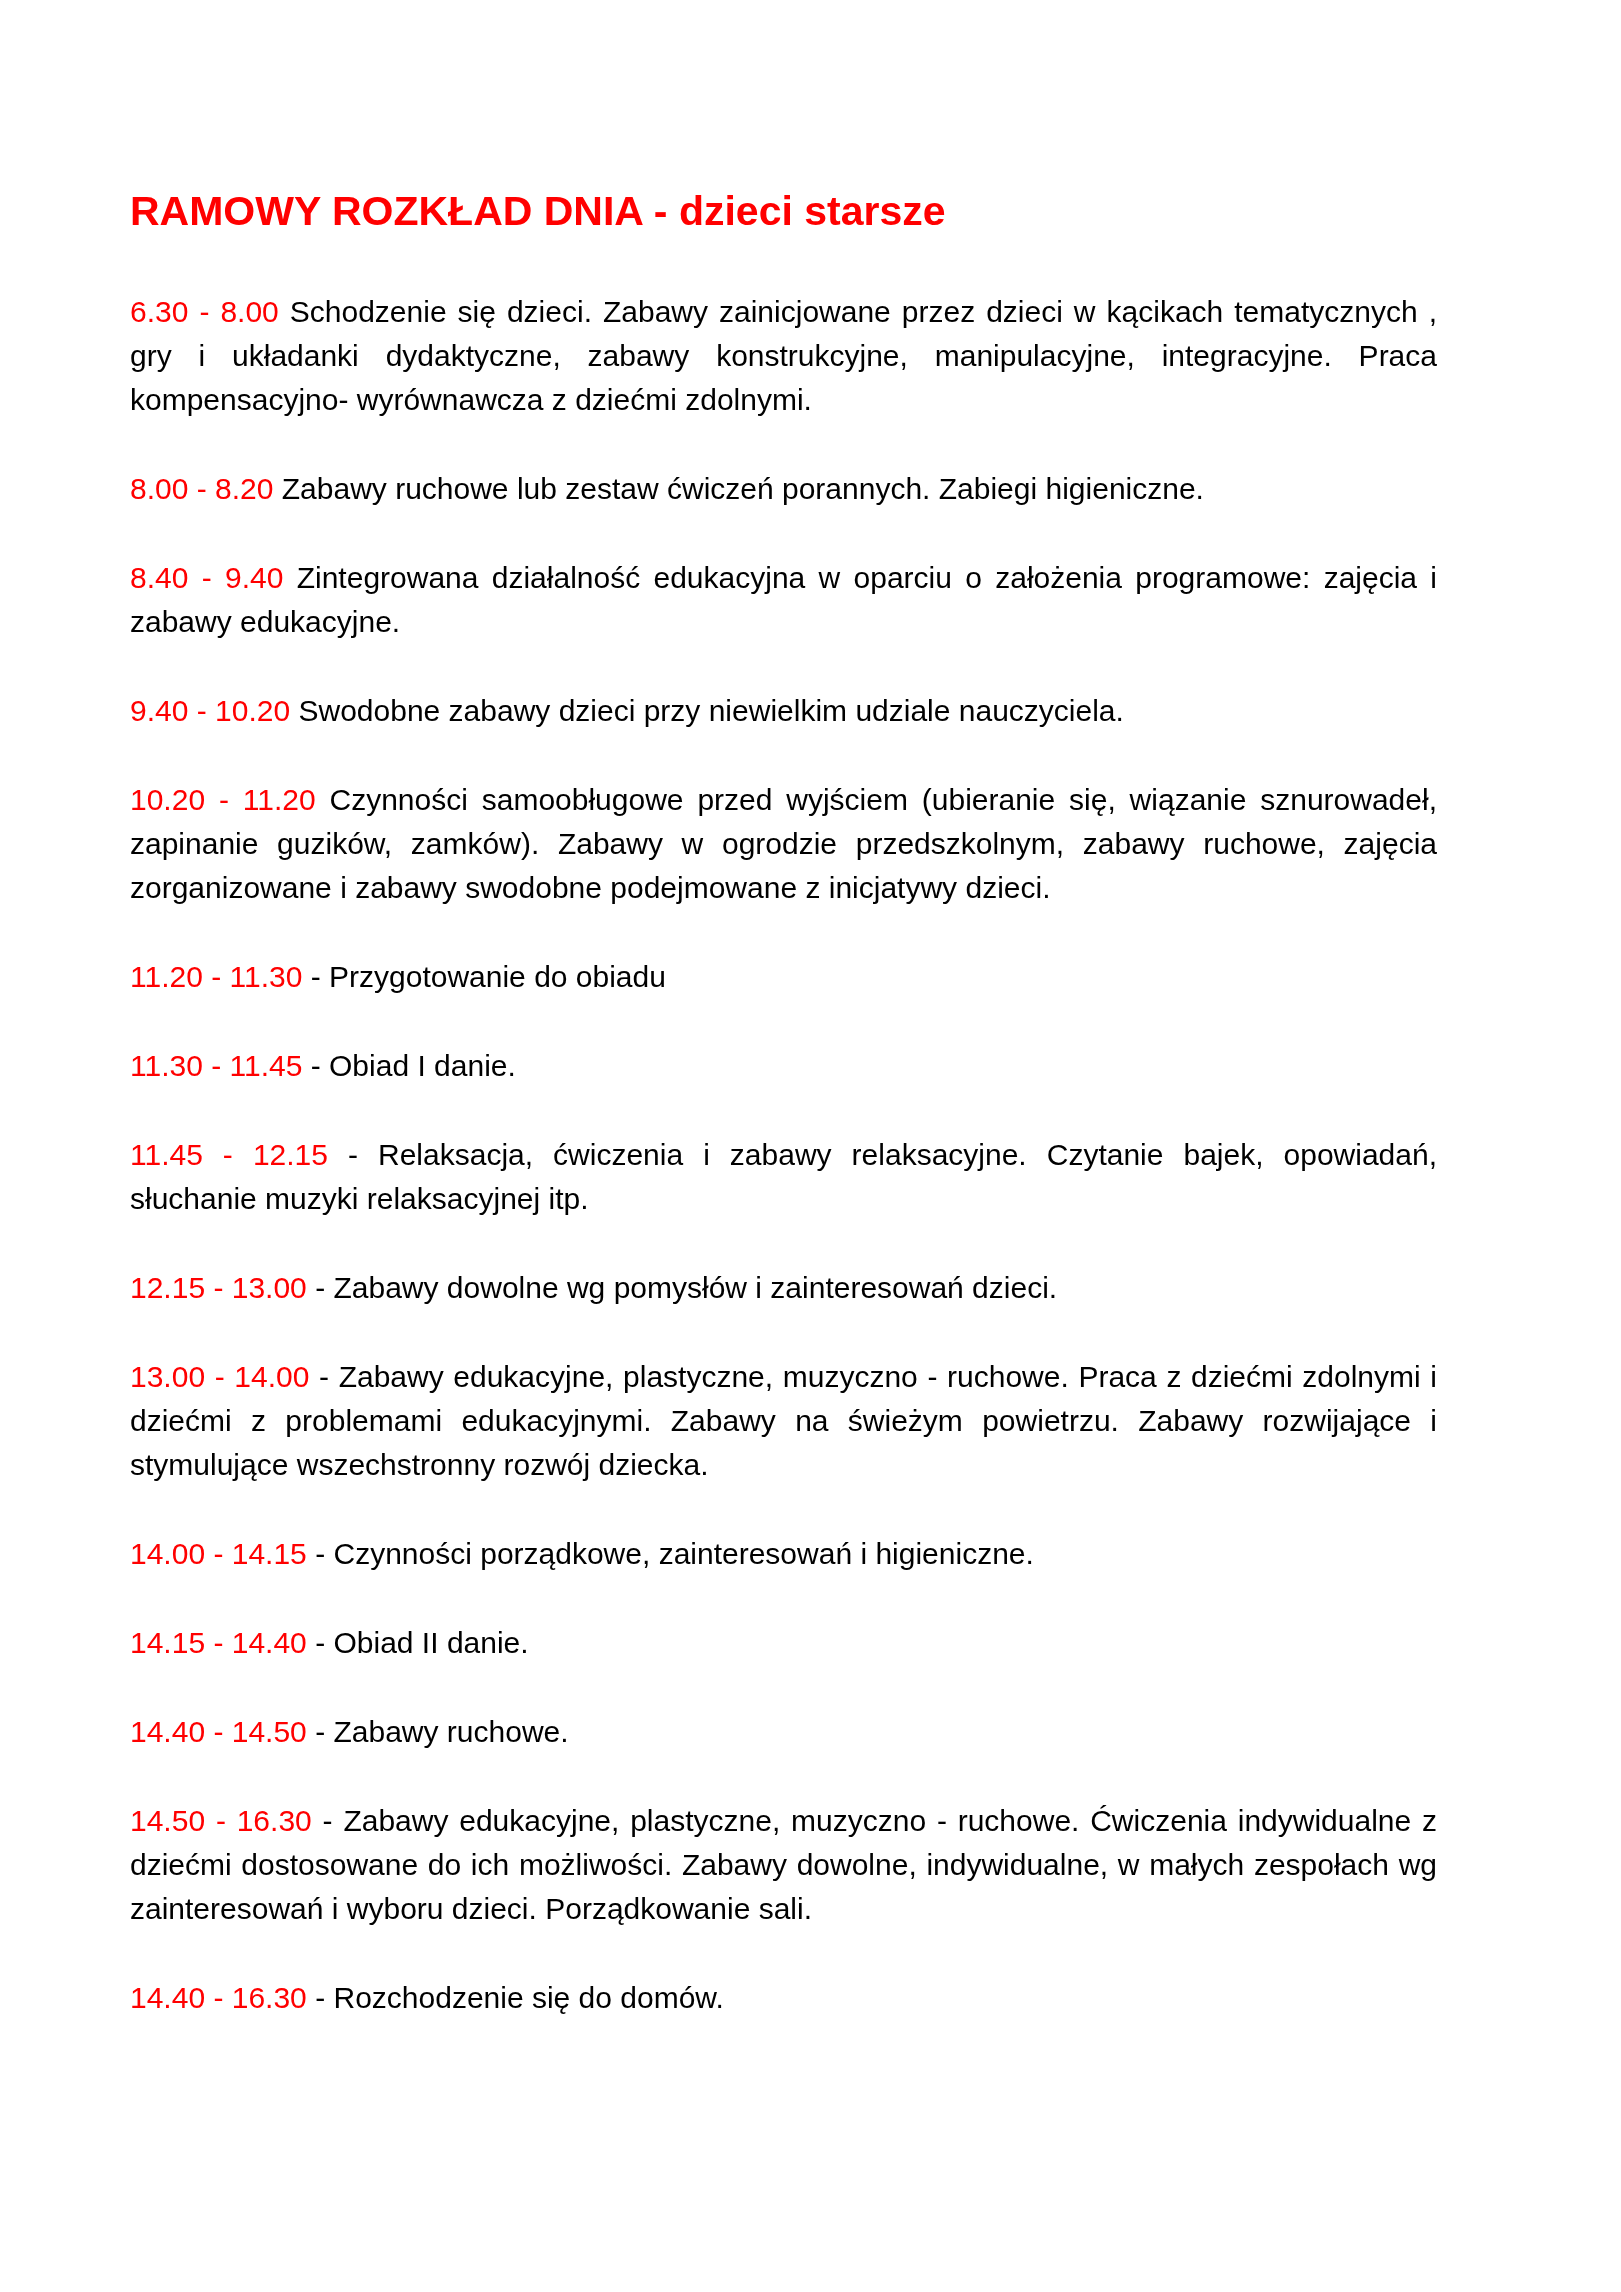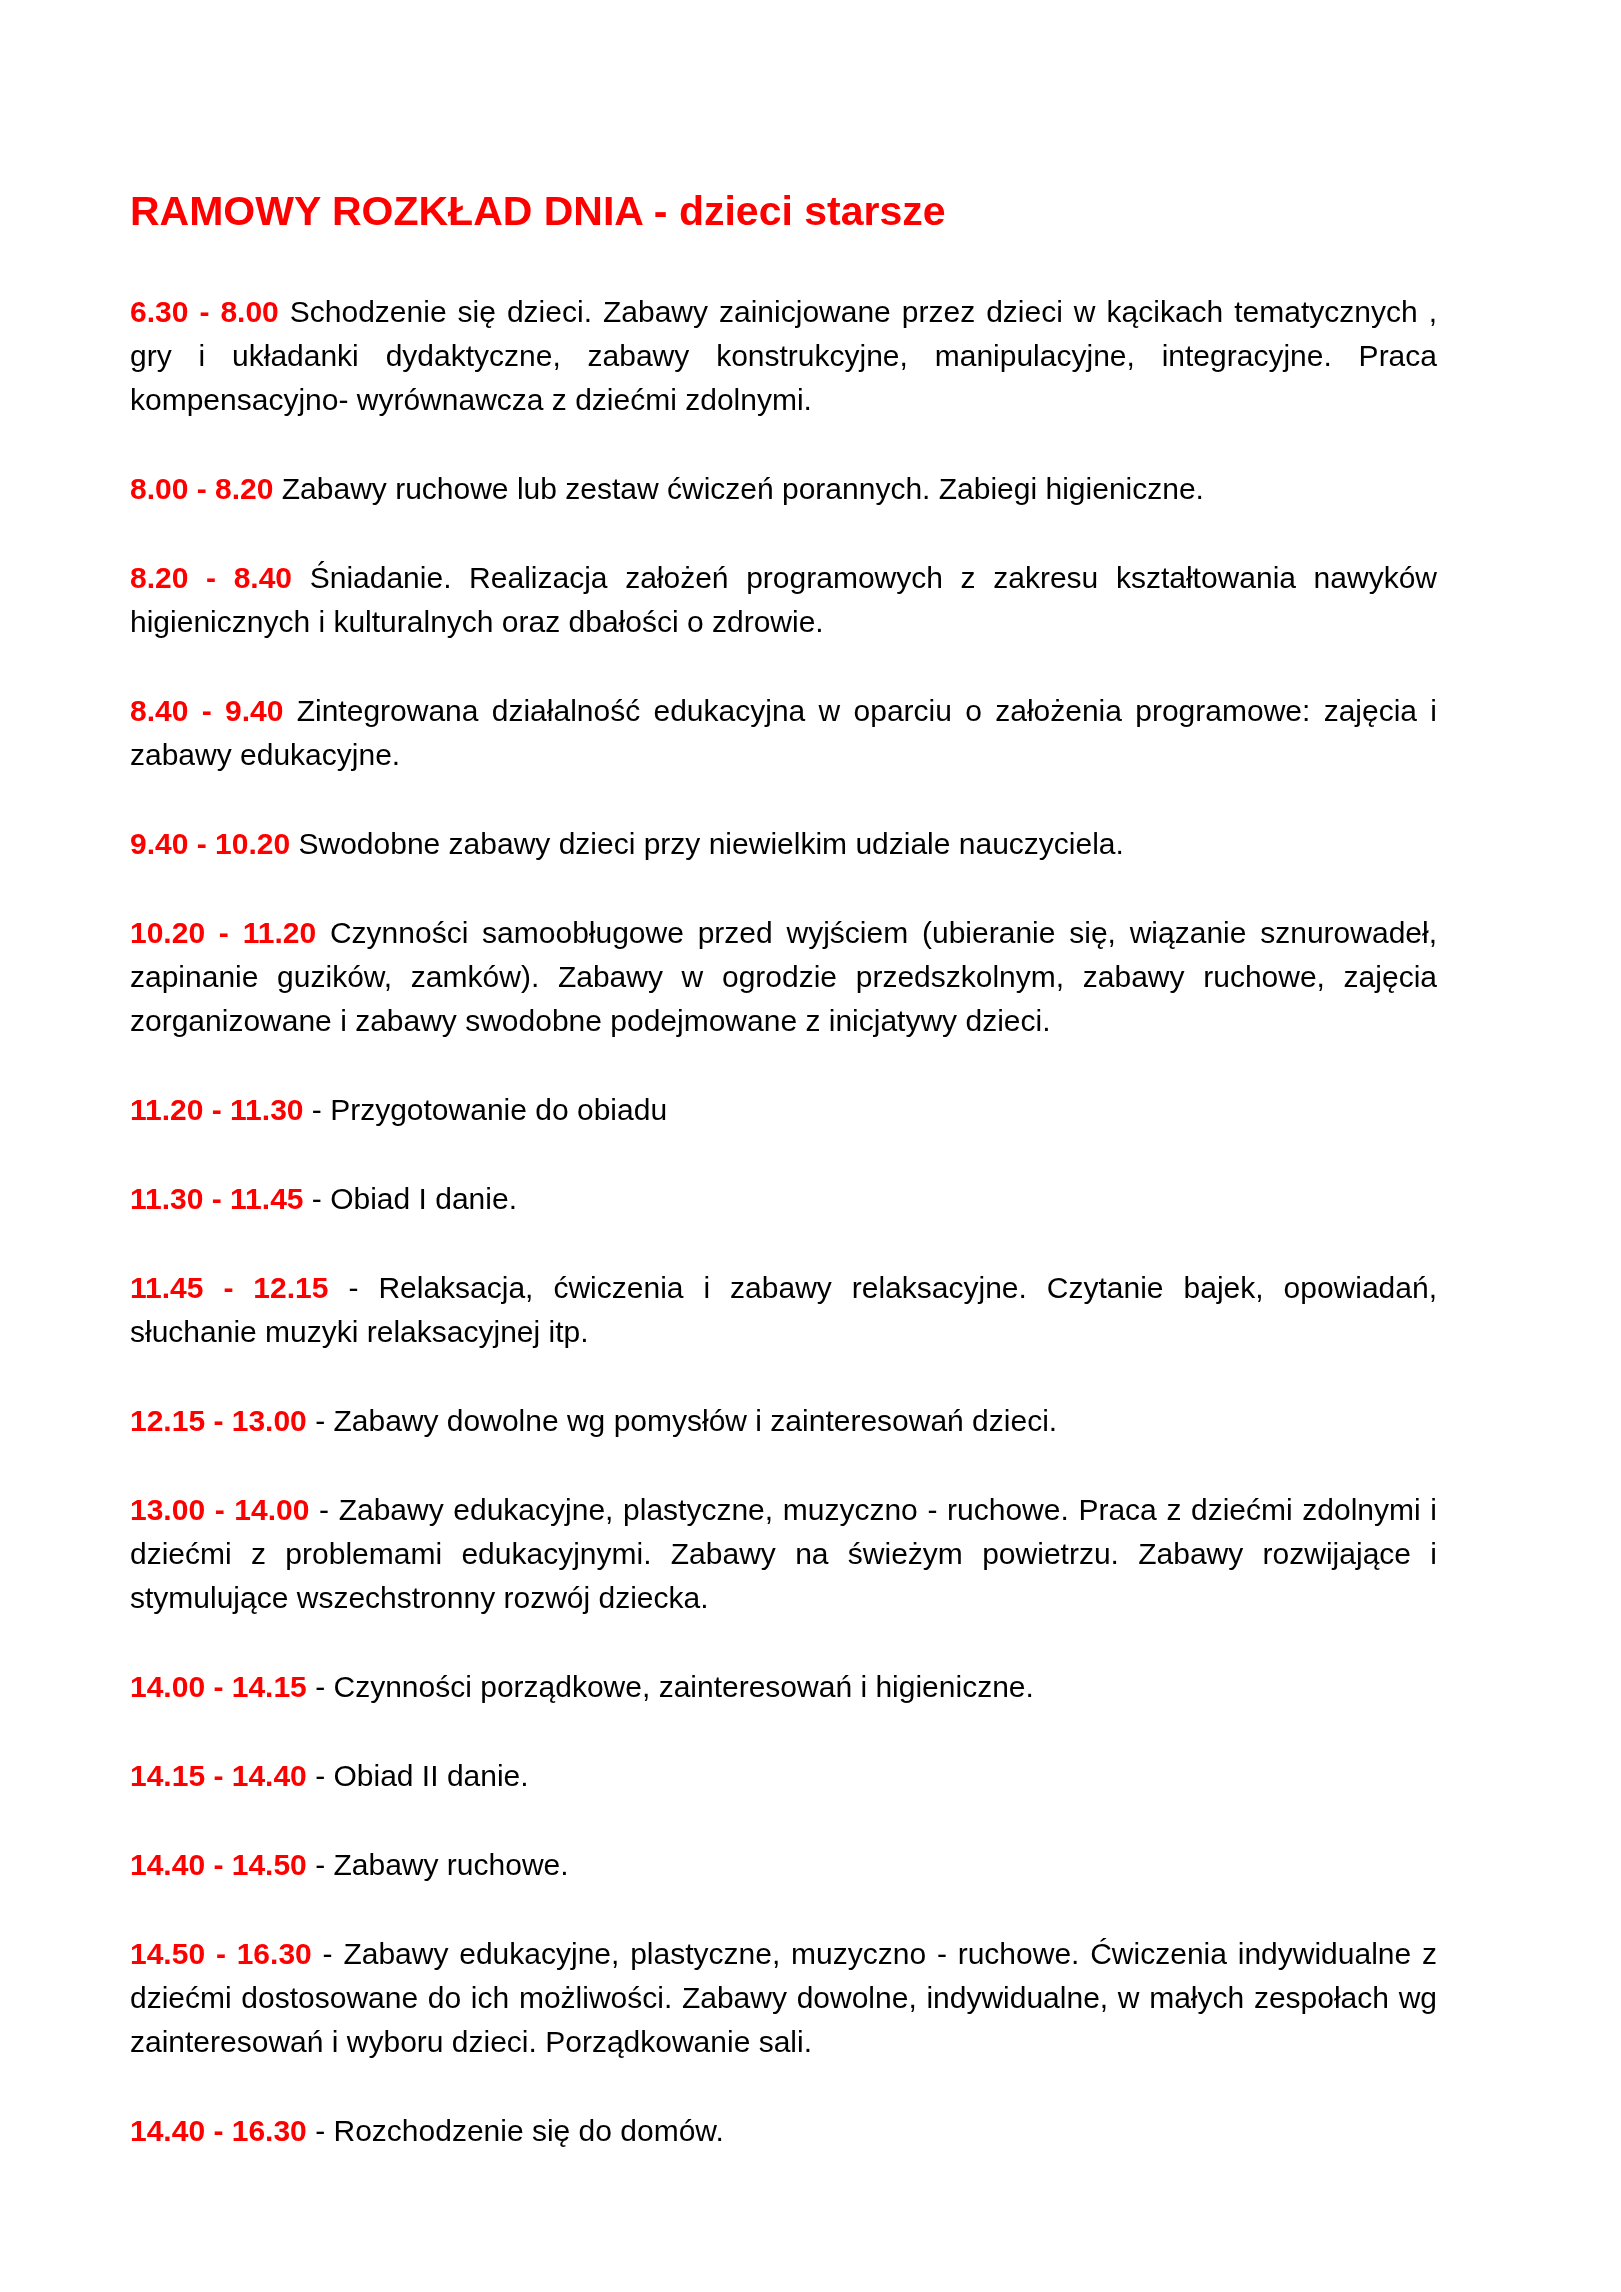--- a/index.html
+++ b/index.html
@@ -27,42 +27,39 @@
   }
   .entry {
     font-size: 30px;
     line-height: 44px;
     text-align: justify;
     margin-bottom: 45px;
   }
   .entry:last-child { margin-bottom: 16px; }
   .time {
     color: var(--accent, #ff0000);
-    font-weight: bold;
+    font-weight: normal;
   }
   .time::after { content: " "; }
 </style>
 </head>
 <body>
 
 <div class="page">
 
   <h1 class="title">RAMOWY ROZKŁAD DNIA - dzieci starsze</h1>
 
   <p class="entry">
     <span class="time">6.30 - 8.00</span><span class="text">Schodzenie się dzieci. Zabawy zainicjowane przez dzieci w kącikach tematycznych , gry i układanki dydaktyczne, zabawy konstrukcyjne, manipulacyjne, integracyjne. Praca kompensacyjno- wyrównawcza z dziećmi zdolnymi.</span>
   </p>
 
   <p class="entry">
     <span class="time">8.00 - 8.20</span><span class="text">Zabawy ruchowe lub zestaw ćwiczeń porannych. Zabiegi higieniczne.</span>
   </p>
 
-  <p class="entry">
-    <span class="time">8.20 - 8.40</span><span class="text">Śniadanie. Realizacja założeń programowych z zakresu kształtowania nawyków higienicznych i kulturalnych oraz dbałości o zdrowie.</span>
-  </p>
 
   <p class="entry">
     <span class="time">8.40 - 9.40</span><span class="text">Zintegrowana działalność edukacyjna w oparciu o założenia programowe: zajęcia i zabawy edukacyjne.</span>
   </p>
 
   <p class="entry">
     <span class="time">9.40 - 10.20</span><span class="text">Swodobne zabawy dzieci przy niewielkim udziale nauczyciela.</span>
   </p>
 
   <p class="entry">

